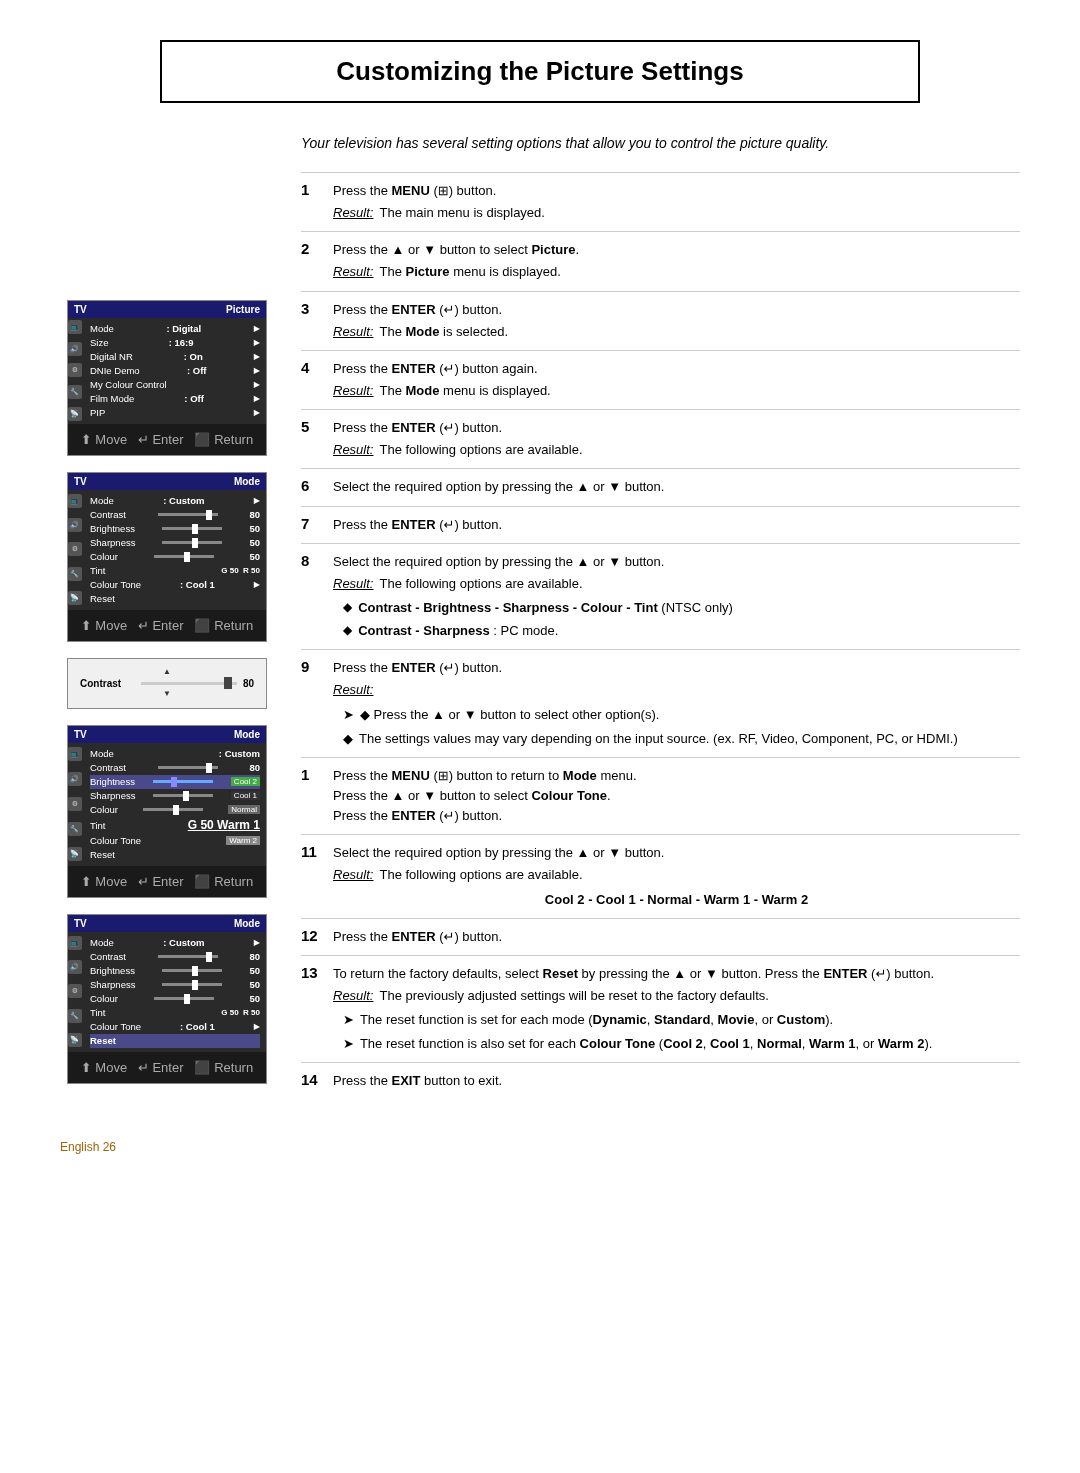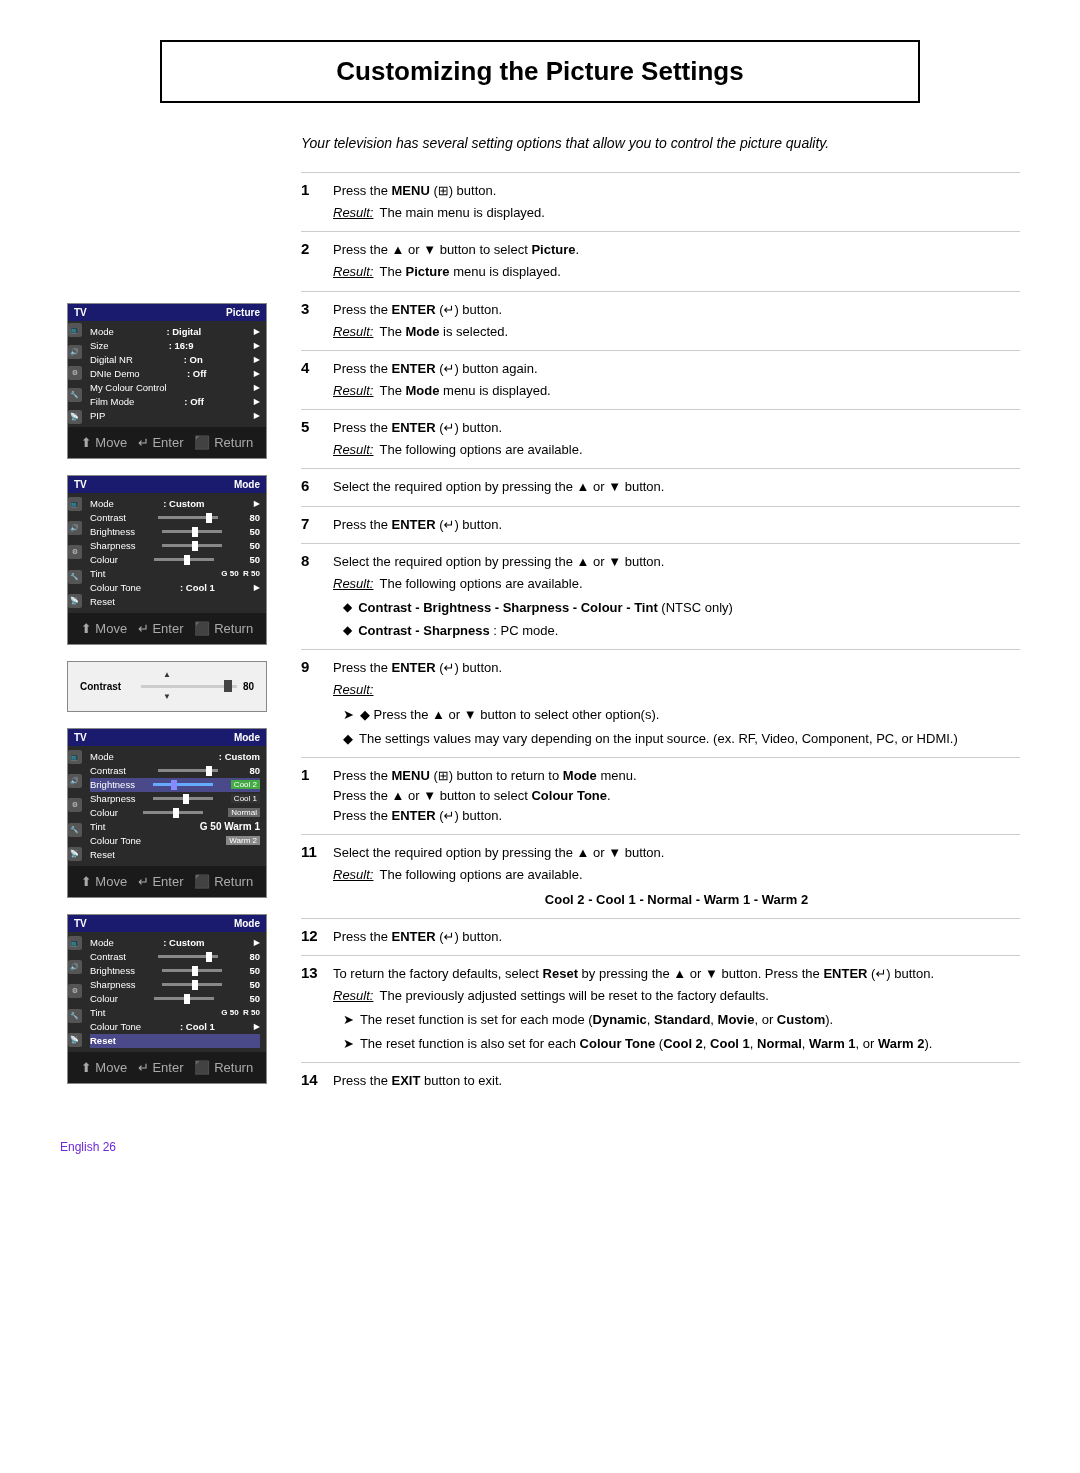--- a/index.html
+++ b/index.html
@@ -215,21 +215,21 @@
       display: flex;
       gap: 6px;
       align-items: flex-start;
       margin-top: 4px;
       margin-left: 10px;
     }
     .arrow-symbol { font-size: 13px; }
     .footer-note {
       margin-top: 40px;
       font-size: 12px;
-      color: #6d28d9;
+      color: #a16207;
     }
   </style>
 </head>
 <body>
 
 <div class="page-title">Customizing the Picture Settings</div>
 
 <div class="content-wrapper">
 
   <div class="left-column">
@@ -419,21 +419,21 @@
             <span class="label">Colour</span>
             <span class="slider-bar">
                 <span class="slider-track">
                   <span class="slider-thumb" style="left:50%;"></span>
                 </span>
               </span>
             <span style="background:#666; color:#fff; padding:0 3px; font-size:8px;">Normal</span>
           </div>
           <div class="tv-menu-row">
               <span class="label">Tint</span>
-              <span class="value" style="font-size:10px;">G 50&nbsp;Warm 1</span>
+              <span class="value" style="font-size:12px;text-decoration:underline;">G 50&nbsp;Warm 1</span>
             </div>
           <div class="tv-menu-row">
               <span class="label">Colour Tone</span>
               <span style="background:#888; color:#fff; padding:0 3px; font-size:8px;">Warm 2</span>
             </div>
           <div class="tv-menu-row">
               <span class="label">Reset</span>
             </div>
         </div>
       </div>

